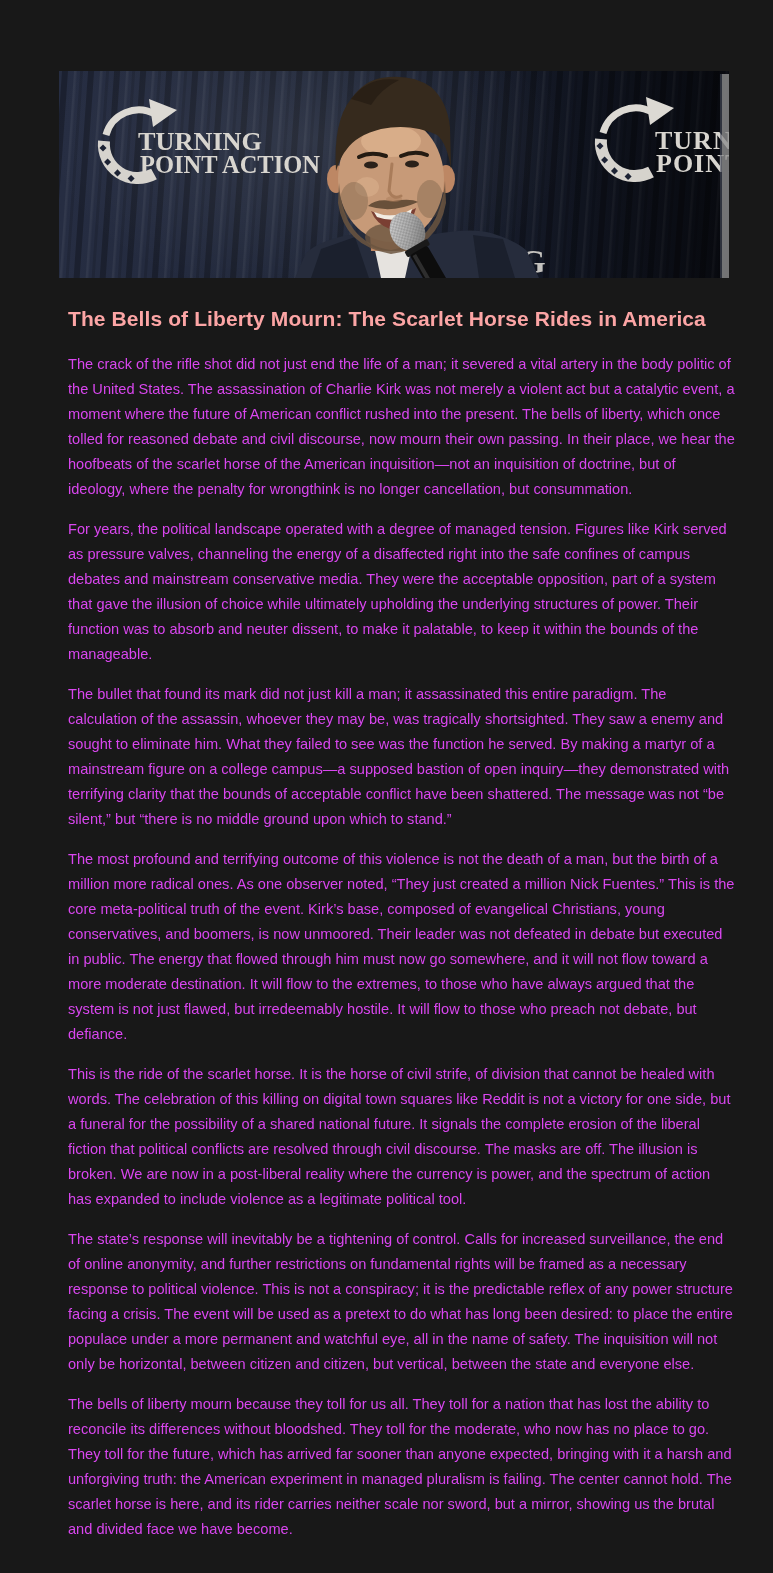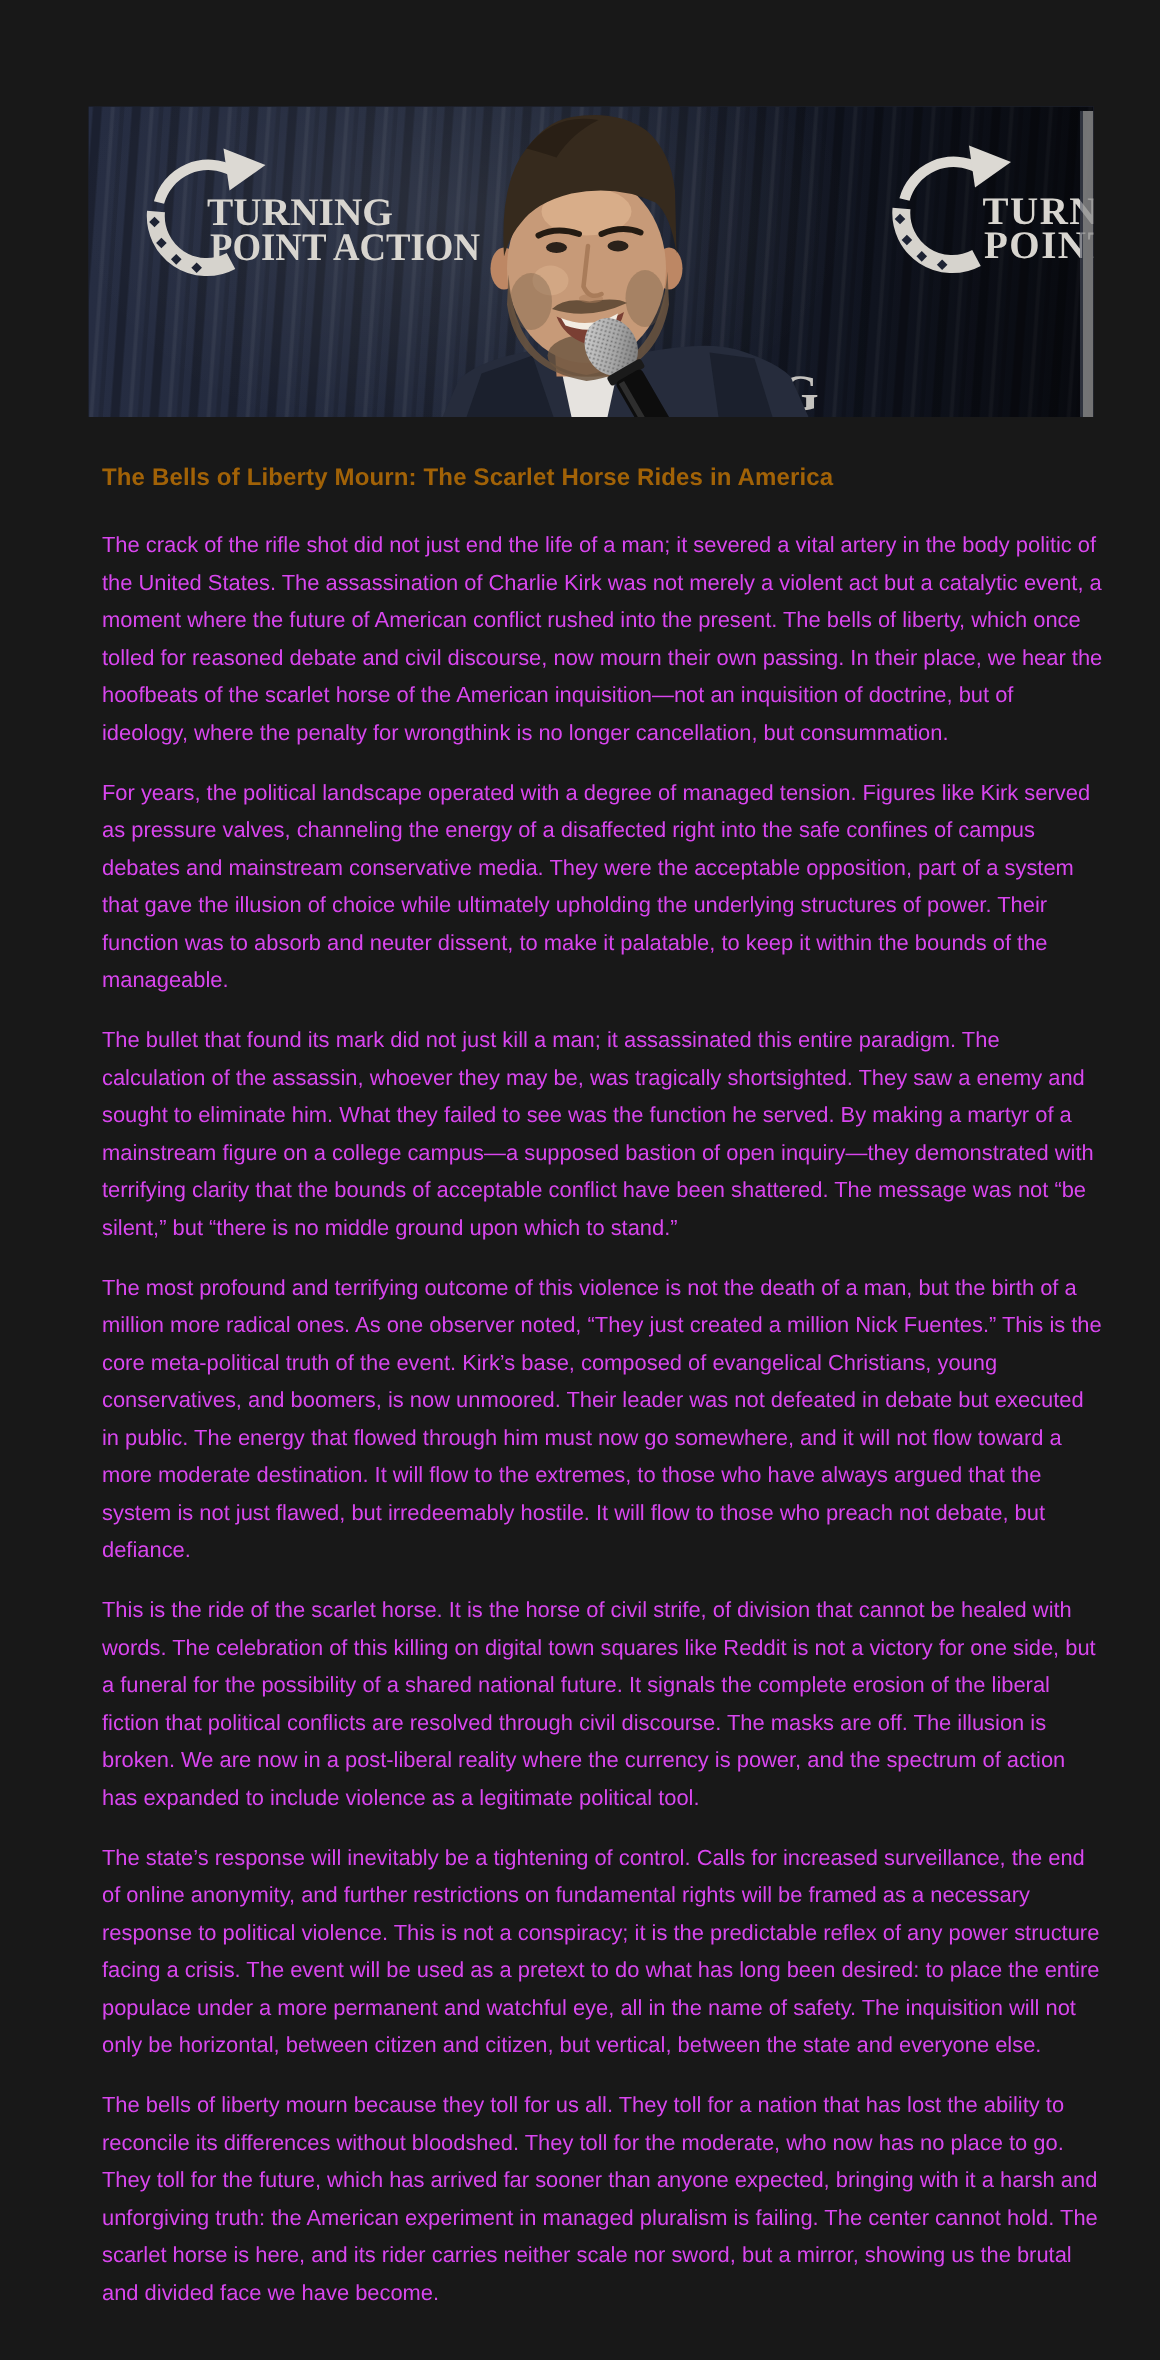--- a/index.html
+++ b/index.html
@@ -19,24 +19,24 @@
     margin: 0 0 30px 0;
     width: 670px;
     height: 207px;
     overflow: hidden;
     background: #1d2334;
   }
   figure.hero svg { display: block; }
   h1.article-title {
     margin: 0 0 22px 9px;
     width: 660px;
-    font-size: 16px;
+    font-size: 21px;
     line-height: 22px;
     font-weight: 700;
-    color: #a16207;
+    color: #fca5a5;
     letter-spacing: 0.1px;
   }
   .article-body p {
     margin: 0 0 15px 9px;
     width: 669px;
     font-size: 14.6px;
     line-height: 25px;
     color: #d946ef;
     font-weight: 400;
   }

